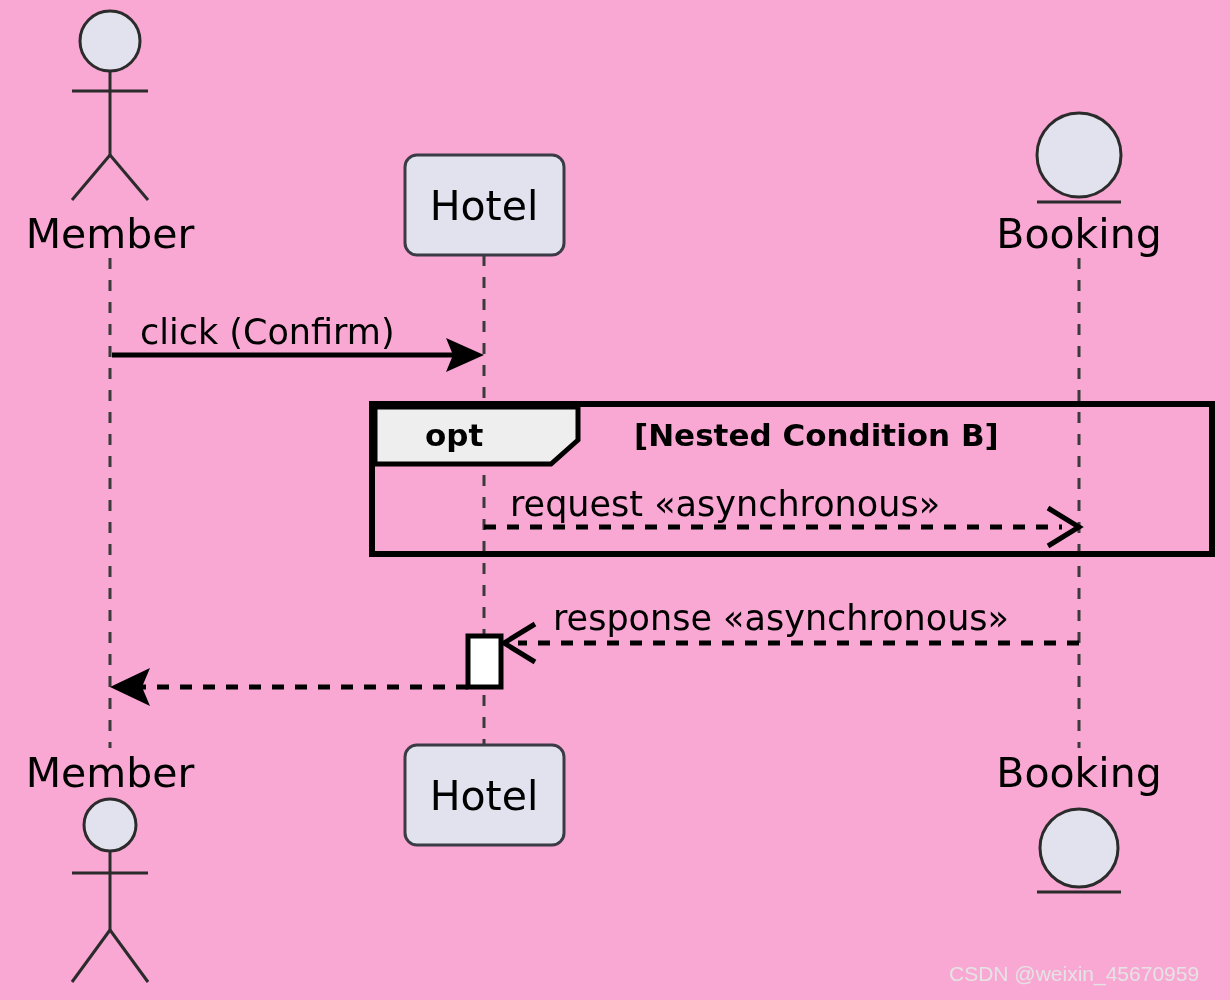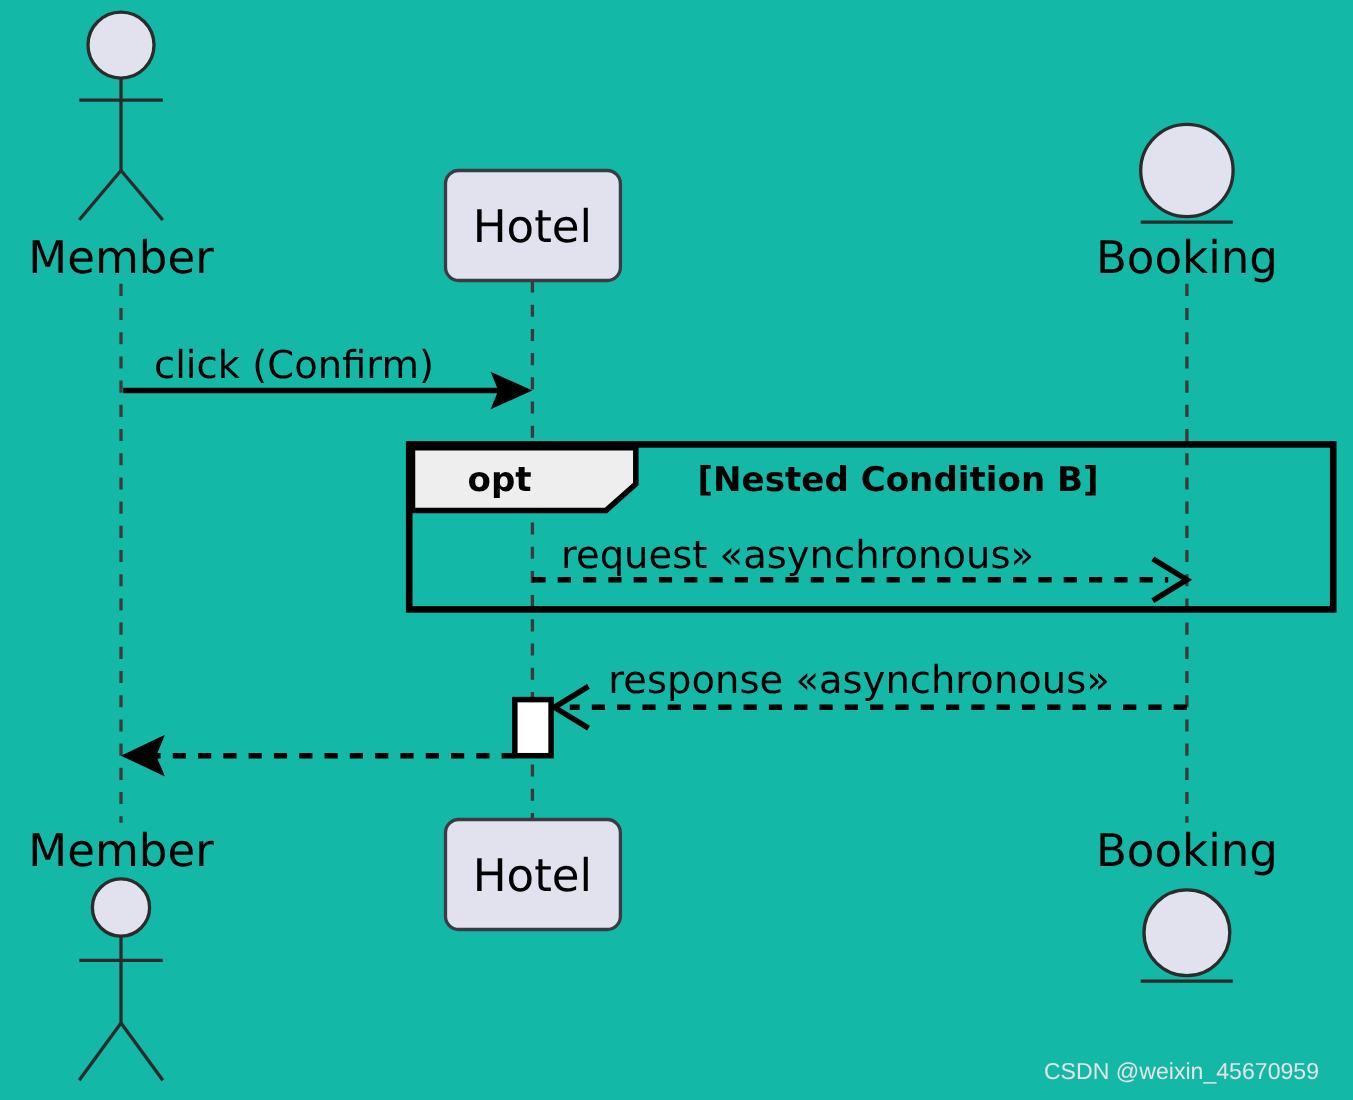--- a/index.html
+++ b/index.html
@@ -7,21 +7,21 @@
     padding: 0;
     background: #ffffff;
   }
   body {
     font-family: "DejaVu Sans", "Liberation Sans", sans-serif;
   }
   #canvas {
     position: relative;
     width: 1230px;
     height: 1000px;
-    background: #14b8a6;
+    background: #f9a8d4;
     overflow: hidden;
   }
   #diagram-svg {
     position: absolute;
     left: 0;
     top: 0;
     width: 1230px;
     height: 1000px;
   }
   .lbl {

